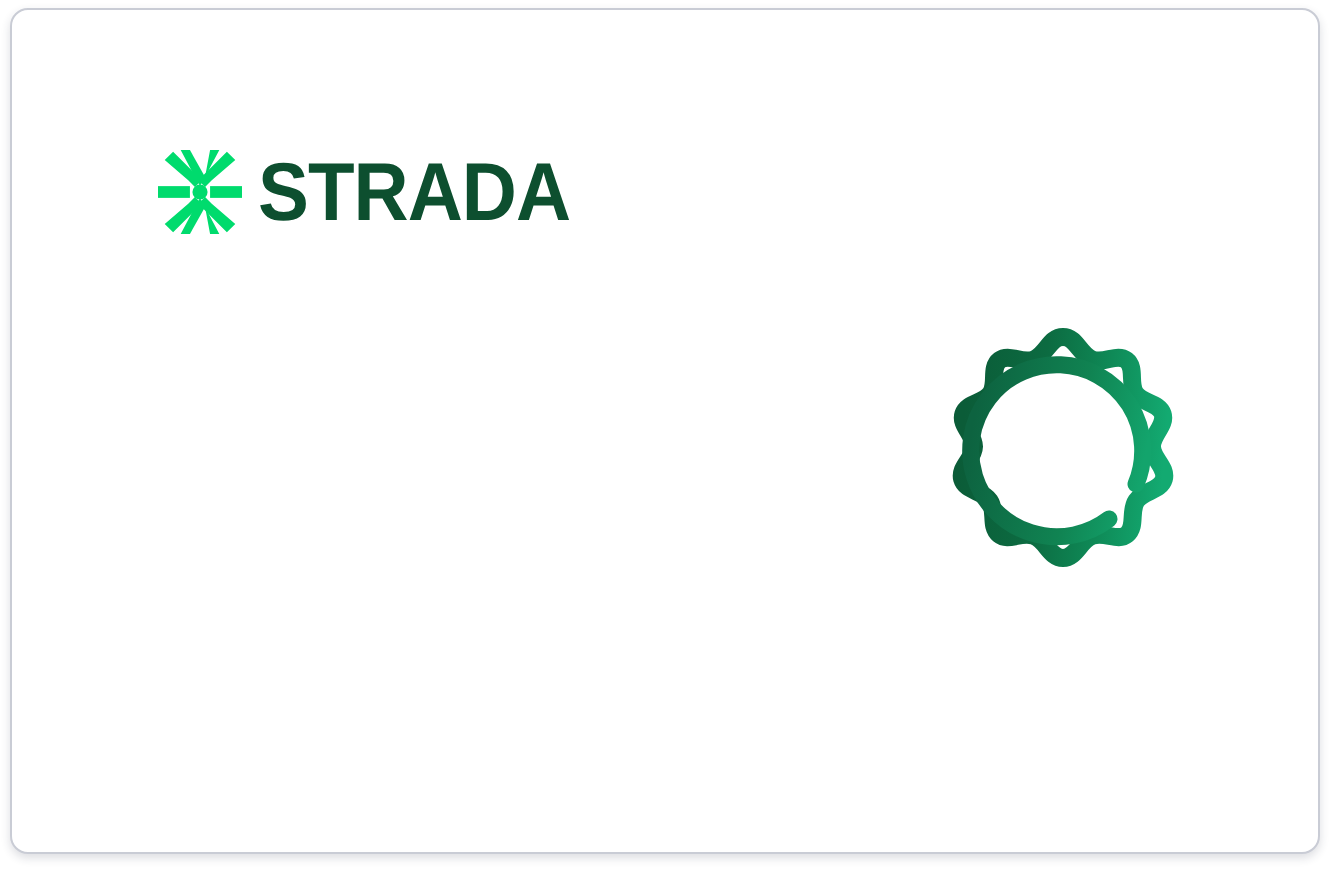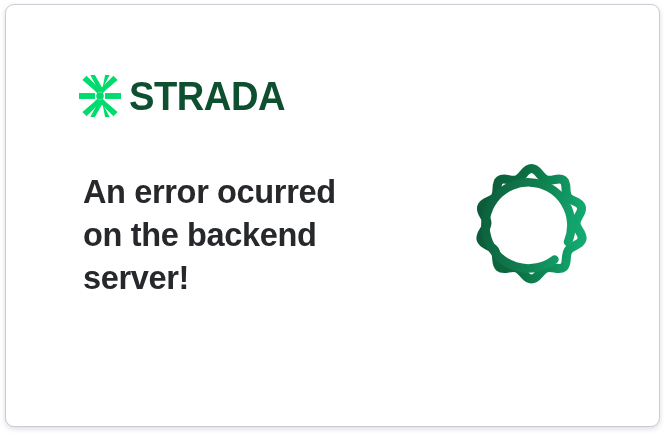--- a/index.html
+++ b/index.html
@@ -117,21 +117,20 @@
             <polygon points="8,88 18,98 52,64 44,56 36,64"></polygon>
             <polygon points="92,88 82,98 48,64 56,56 64,64"></polygon>
 
             <circle cx="50" cy="50" r="9"></circle>
           </g>
         </svg>
       </span>
       <span class="brand-wordmark">STRADA</span>
     </div>
 
-    <p class="error-message">An error ocurred on the backend server!</p>
 
     <div class="gear-illustration">
       <svg viewBox="0 0 163 160" xmlns="http://www.w3.org/2000/svg" aria-hidden="true">
         <defs>
           <linearGradient id="gearGrad" x1="0" y1="0.45" x2="1" y2="0.55">
             <stop offset="0%" stop-color="#0b5c38"></stop>
             <stop offset="38%" stop-color="#0c6b41"></stop>
             <stop offset="70%" stop-color="#0f8a57"></stop>
             <stop offset="100%" stop-color="#13aa71"></stop>
           </linearGradient>

